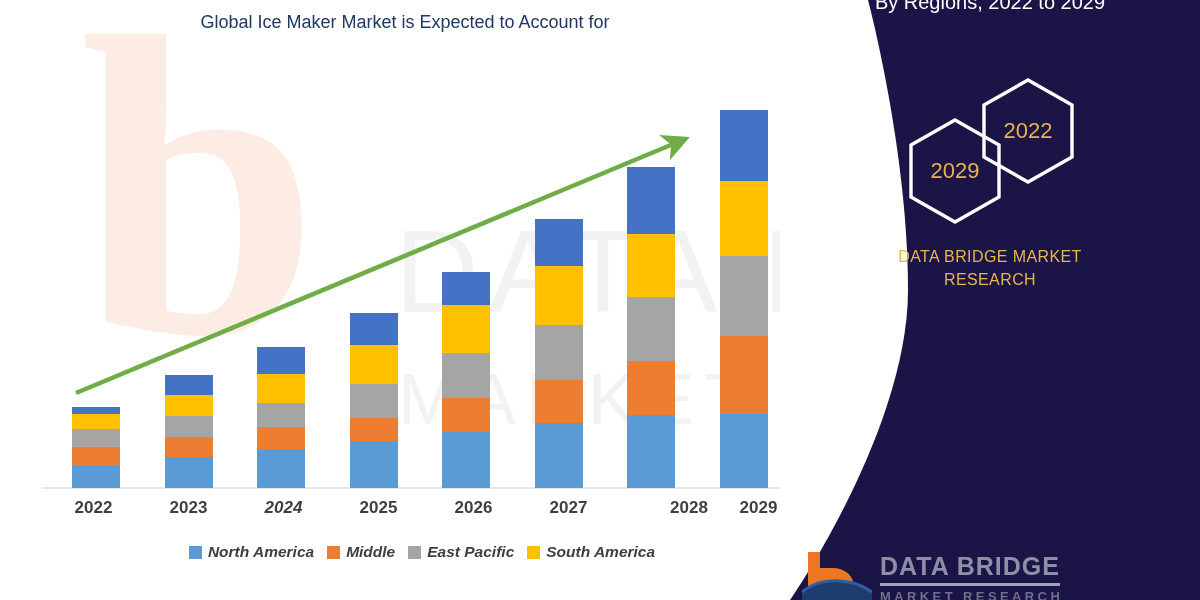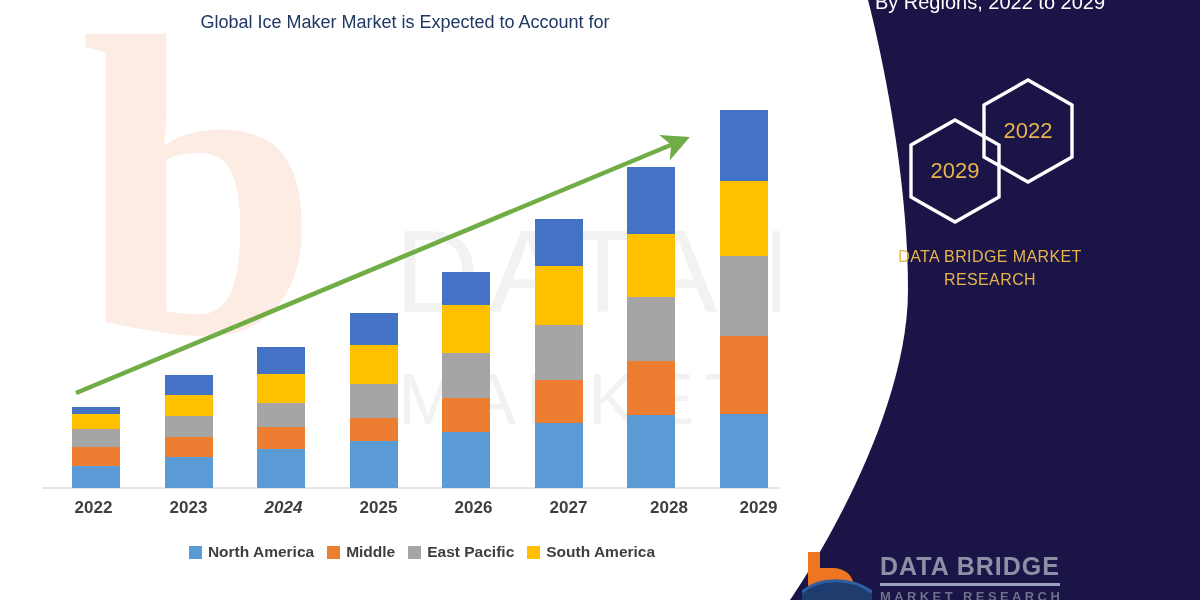--- a/index.html
+++ b/index.html
@@ -58,20 +58,21 @@
     position: absolute; width: 90px; text-align: center;
     font-size: 17px; font-weight: 700; color: #3f3f3f;
     font-family: "Liberation Sans", sans-serif;
   }
 
   
   #legend {
     position: absolute; left: 42px; top: 540px; width: 760px; height: 24px;
     display: flex; align-items: center; justify-content: center; gap: 13px;
     white-space: nowrap;
+    font-style: italic;
   }
   .leg-item { display: flex; align-items: center; gap: 6px; }
   .leg-swatch { width: 13px; height: 13px; flex: 0 0 13px; }
   .leg-label { font-size: 15.5px; font-weight: 700; color: #3f3f3f; }
 
   
   #title {
     position: absolute; left: 95px; top: 10px; width: 620px;
     text-align: center; font-size: 18px; line-height: 1.42;
     color: #1f3864; font-weight: 400;
@@ -213,21 +214,21 @@
         <line x1="76" y1="393" x2="678" y2="142" stroke="#70ad47" stroke-width="4.6" marker-end="url(#ah)"></line>
       </svg>
 
       <div id="xlabels">
           <div class="xlab" style="left: 6.5px;">2022</div>
           <div class="xlab" style="left: 101.5px;">2023</div>
           <div class="xlab" style="left: 196.5px; font-style: italic;">2024</div>
           <div class="xlab" style="left: 291.5px;">2025</div>
           <div class="xlab" style="left: 386.5px;">2026</div>
           <div class="xlab" style="left: 481.5px;">2027</div>
-          <div class="xlab" style="left: 582px;">2028</div>
+          <div class="xlab" style="left: 602px;">2028</div>
           <div class="xlab" style="left: 671.5px;">2029</div>
         </div>
     </div>
 
     <div id="legend">
         <div class="leg-item">
           <span class="leg-swatch" style="background: rgb(91, 155, 213);"></span>
           <span class="leg-label">North America</span>
         </div>
         <div class="leg-item">

